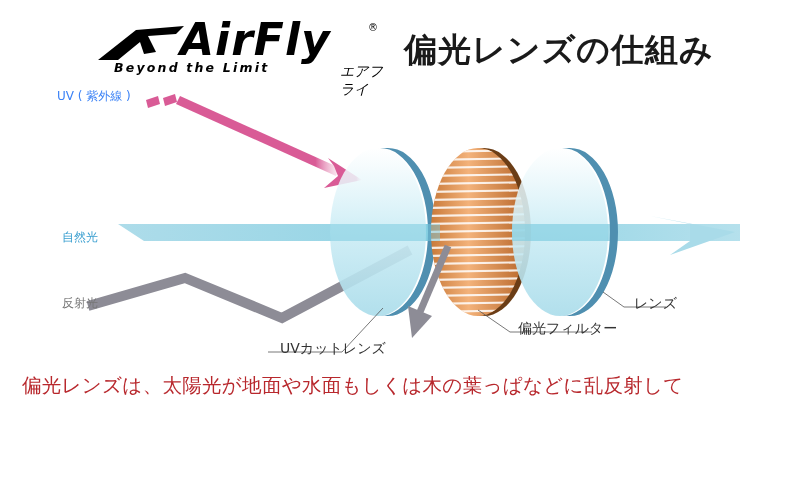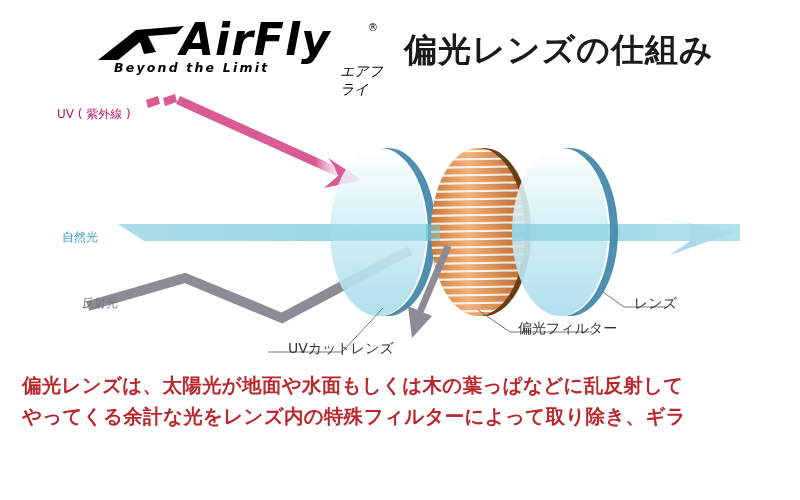--- a/index.html
+++ b/index.html
@@ -9,28 +9,28 @@
   #logo { left: 96px; top: 20px; width: 290px; height: 60px; }
   .logo-word { position: absolute; left: 84px; top: -6px; font-family: "DejaVu Sans", sans-serif;
                font-weight: bold; font-style: italic; font-size: 44px; letter-spacing: 1px; color: #000; }
   .logo-reg { position: absolute; left: 272px; top: 2px; font-size: 10px; color: #000; }
   .logo-tag { position: absolute; left: 18px; top: 40px; font-family: "DejaVu Sans", sans-serif;
               font-weight: bold; font-style: italic; font-size: 12.5px; letter-spacing: 2.2px; color: #000; }
   .logo-kana { position: absolute; left: 244px; top: 43px; font-size: 14px; font-style: italic; color: #000; }
   #title { left: 404px; top: 28px; font-size: 33px; font-weight: bold; color: #1a1a1a; letter-spacing: 1px; }
   #diagram { left: 0; top: 0; width: 800px; height: 360px; }
   .label { position: absolute; font-size: 12px; white-space: nowrap; }
-  #label-uv { left: 57px; top: 106px; color: #be185d; }
+  #label-uv { left: 57px; top: 88px; color: #3b82f6; }
   #label-natural { left: 62px; top: 229px; color: #3a9fd0; font-family: Liberation Mono, monospace; }
-  #label-reflected { left: 62px; top: 295px; color: #777; margin-left: 20px; }
+  #label-reflected { left: 62px; top: 295px; color: #777; }
   .callout { position: absolute; font-size: 14px; color: #333; white-space: nowrap; }
-  #callout-uvcut { left: 288px; top: 340px; }
+  #callout-uvcut { left: 280px; top: 340px; }
   #callout-filter { left: 518px; top: 320px; }
   #callout-lens { left: 634px; top: 295px; }
-  #desc { left: 22px; top: 370px; width: 770px; color: #b8282d; font-size: 19.5px; font-weight: bold;
+  #desc { left: 22px; top: 370px; width: 770px; color: #b8282d; font-size: 19.5px; font-weight: normal;
           line-height: 31px; letter-spacing: 0.3px; }
   #desc div { white-space: nowrap; }
 </style>
 </head>
 <body>
 
 <div id="logo" class="abs">
   <svg class="abs" style="left:0;top:4px" width="90" height="40" viewBox="0 0 90 40">
     <path d="M2 36 L40 6 L88 2 L80 10 L52 12 L60 28 L48 30 L44 18 L22 36 Z" fill="#000"></path>
   </svg>
@@ -148,14 +148,13 @@
   <span id="label-natural" class="label">自然光</span>
   <span id="label-reflected" class="label">反射光</span>
 
   <span id="callout-uvcut" class="callout">UVカットレンズ</span>
   <span id="callout-filter" class="callout">偏光フィルター</span>
   <span id="callout-lens" class="callout">レンズ</span>
 </div>
 
 <div id="desc" class="abs">
   <div>偏光レンズは、太陽光が地面や水面もしくは木の葉っぱなどに乱反射して</div>
-  <div>やってくる余計な光をレンズ内の特殊フィルターによって取り除き、ギラ</div>
 </div>
 
 </body></html>

